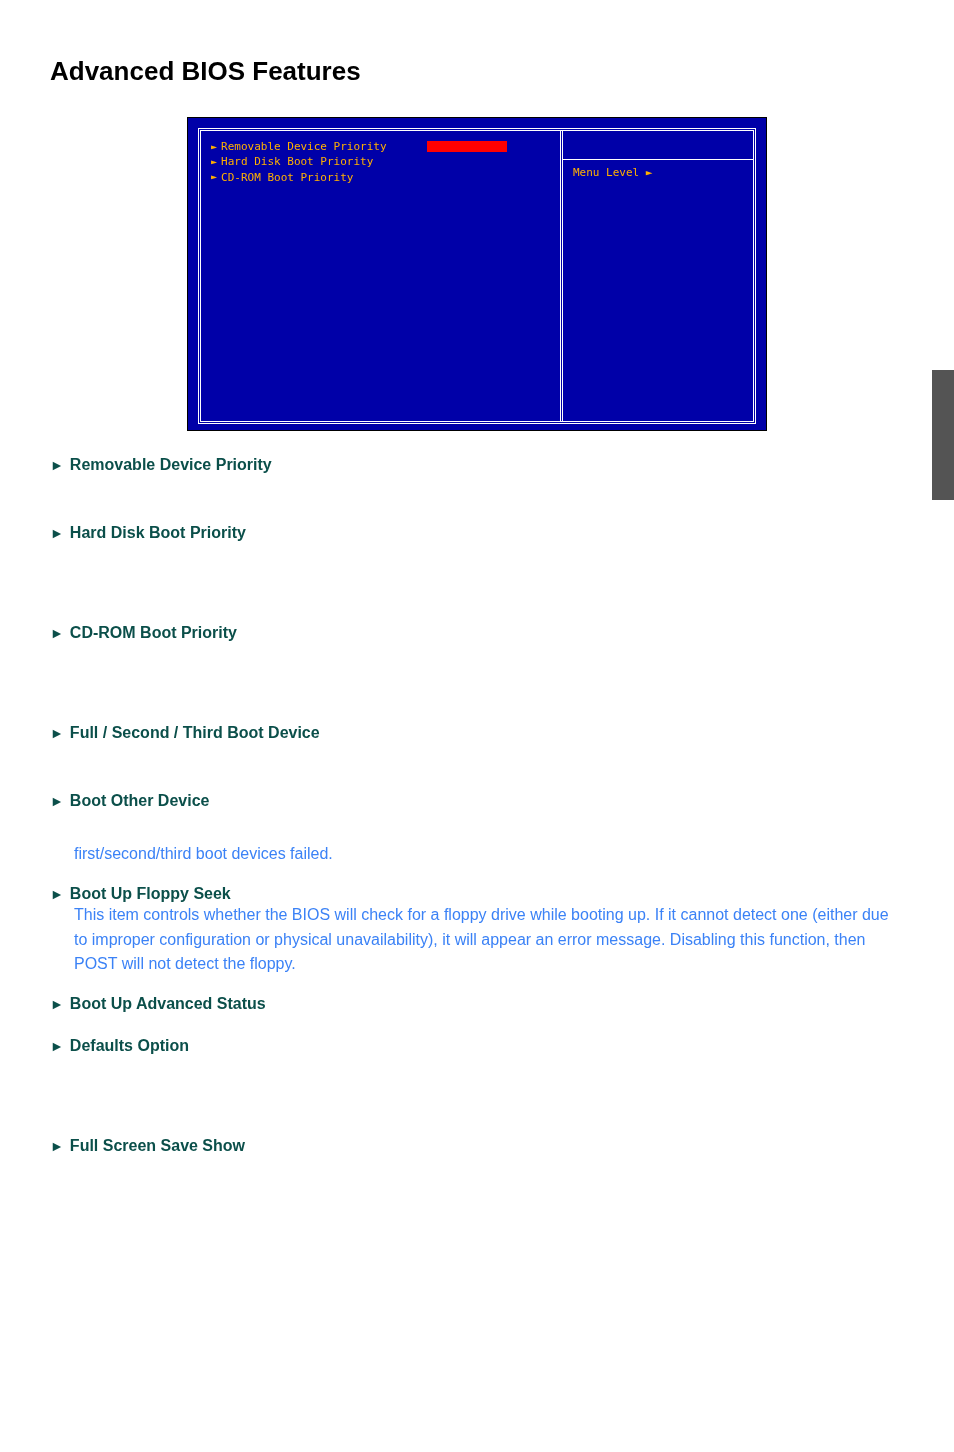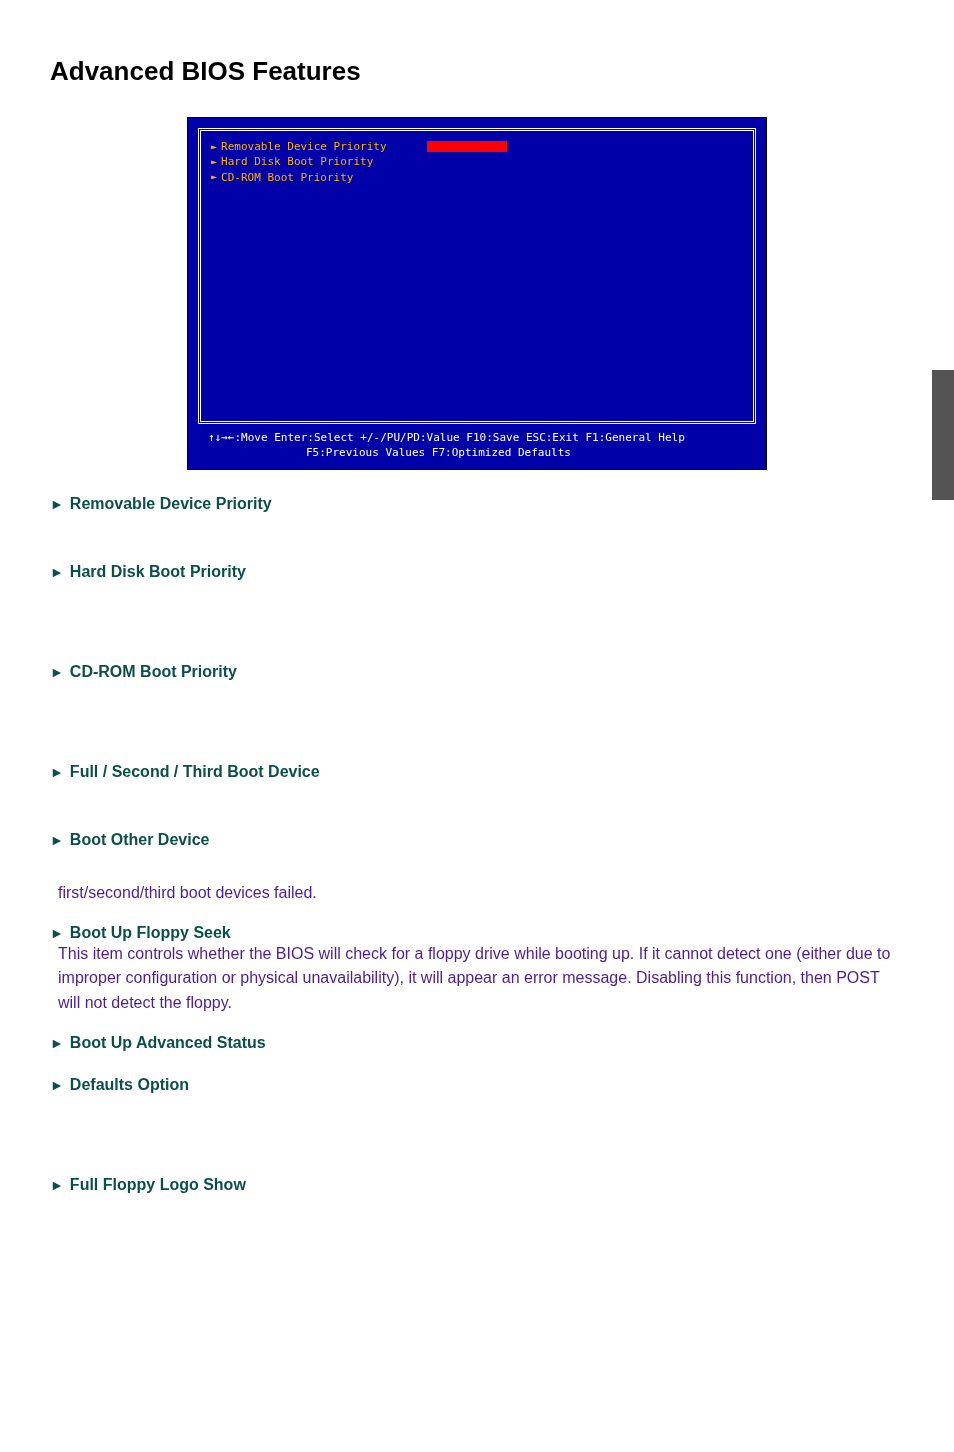--- a/index.html
+++ b/index.html
@@ -94,24 +94,24 @@
     font-size: 16px;
     margin-top: 18px;
     display: flex;
     align-items: center;
   }
   .section-heading .tri {
     margin-right: 6px;
     font-size: 14px;
   }
   .section-body {
-    margin-left: 8px;
+    margin-left: 24px;
     font-size: 16px;
     line-height: 1.55;
-    color: #4c1d95;
+    color: #3b82f6;
   }
   .gap-sm { height: 6px; }
   .gap-md { height: 32px; }
 </style>
 </head>
 <body>
 
 <div class="side-tab"></div>
 
 <h1 class="page-title">Advanced BIOS Features</h1>
@@ -126,24 +126,25 @@
       </div>
       <div class="bios-menu-row">
         <span class="tri">►</span>
         <span>Hard Disk Boot Priority</span>
       </div>
       <div class="bios-menu-row">
         <span class="tri">►</span>
         <span>CD-ROM Boot Priority</span>
       </div>
     </div>
-  </div>
-  <div class="bios-footer">
-    <div>↑↓→←:Move   Enter:Select   +/-/PU/PD:Value   F10:Save    ESC:Exit   F1:General Help</div>
-    <div class="line2">F5:Previous Values                    F7:Optimized Defaults</div>
+    <div class="bios-right">
+      <div style="height:14px"></div>
+      <div class="help-divider"></div>
+      <div>Menu Level  ►</div>
+    </div>
   </div>
 </div>
 
 <div class="section">
   <div class="section-heading">
     <span class="tri">►</span>
     <span>Removable Device Priority</span>
   </div>
 </div>
 
@@ -210,15 +211,15 @@
     <span>Defaults Option</span>
   </div>
 </div>
 
 <div class="gap-md"></div>
 <div class="gap-md"></div>
 
 <div class="section">
   <div class="section-heading">
     <span class="tri">►</span>
-    <span>Full Floppy Logo Show</span>
+    <span>Full Screen Save Show</span>
   </div>
 </div>
 
 </body></html>

